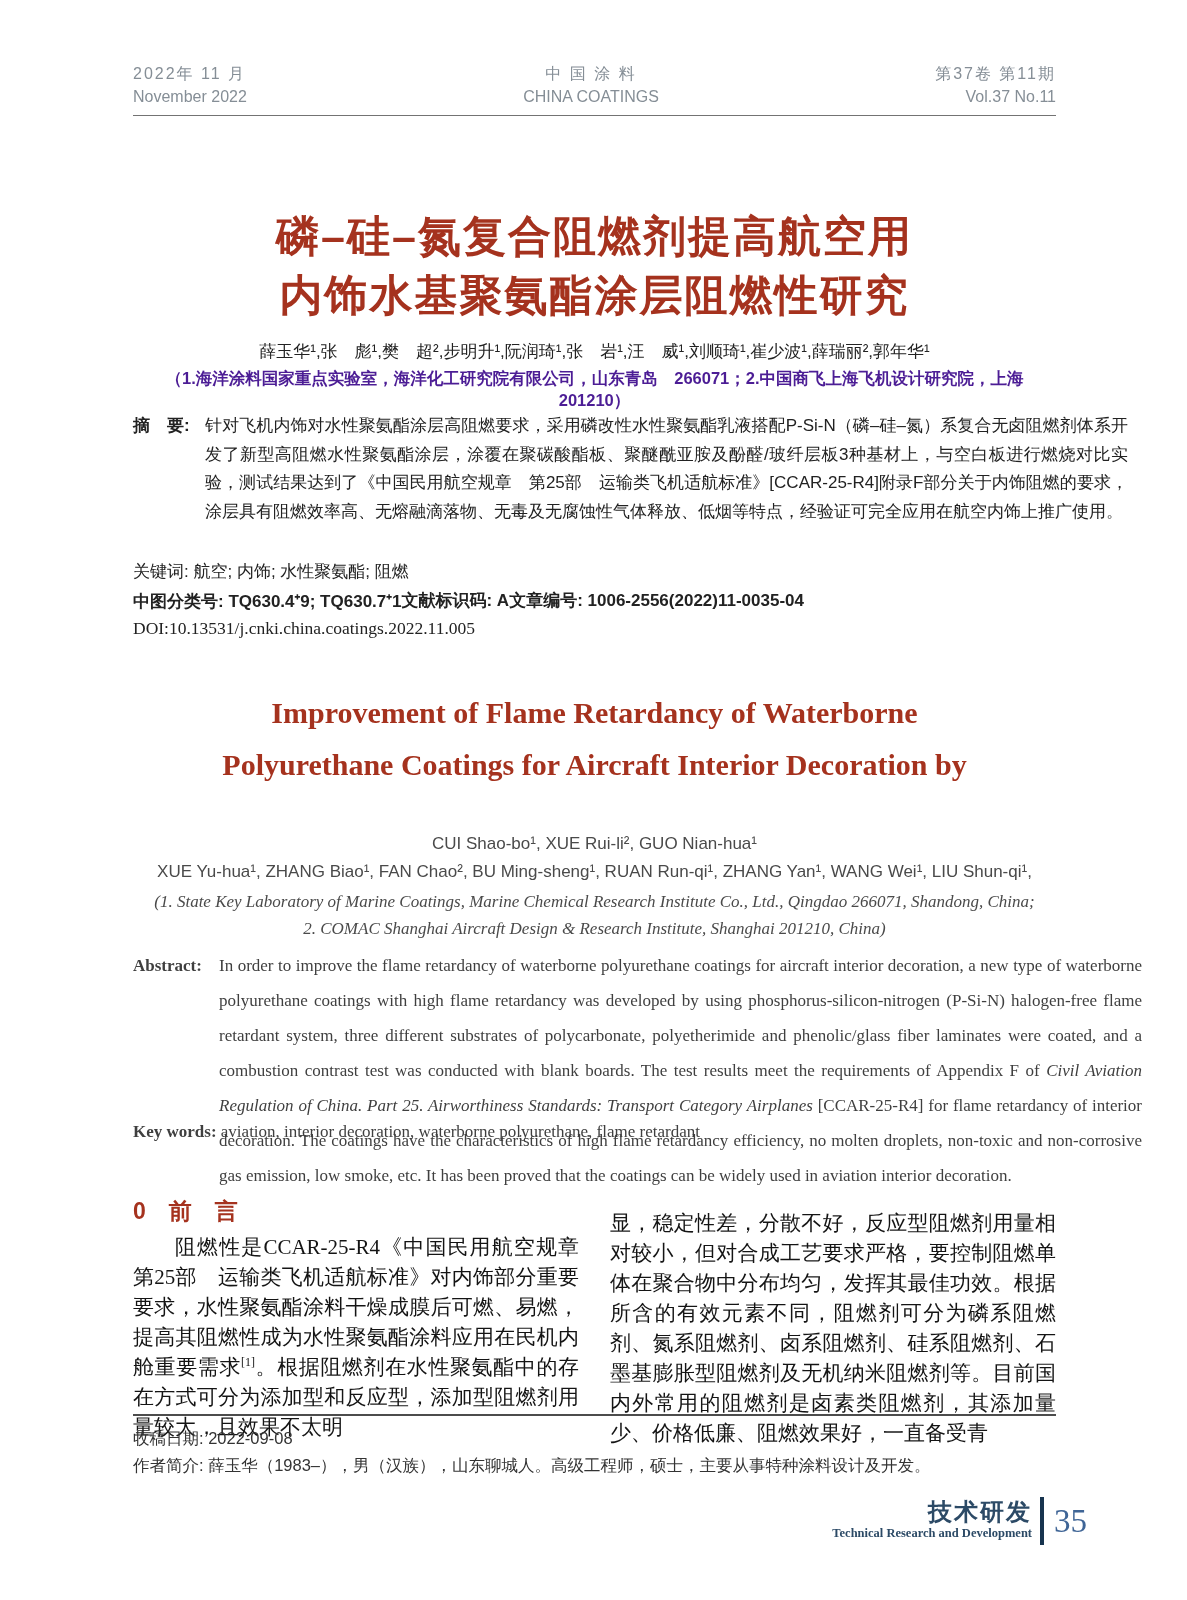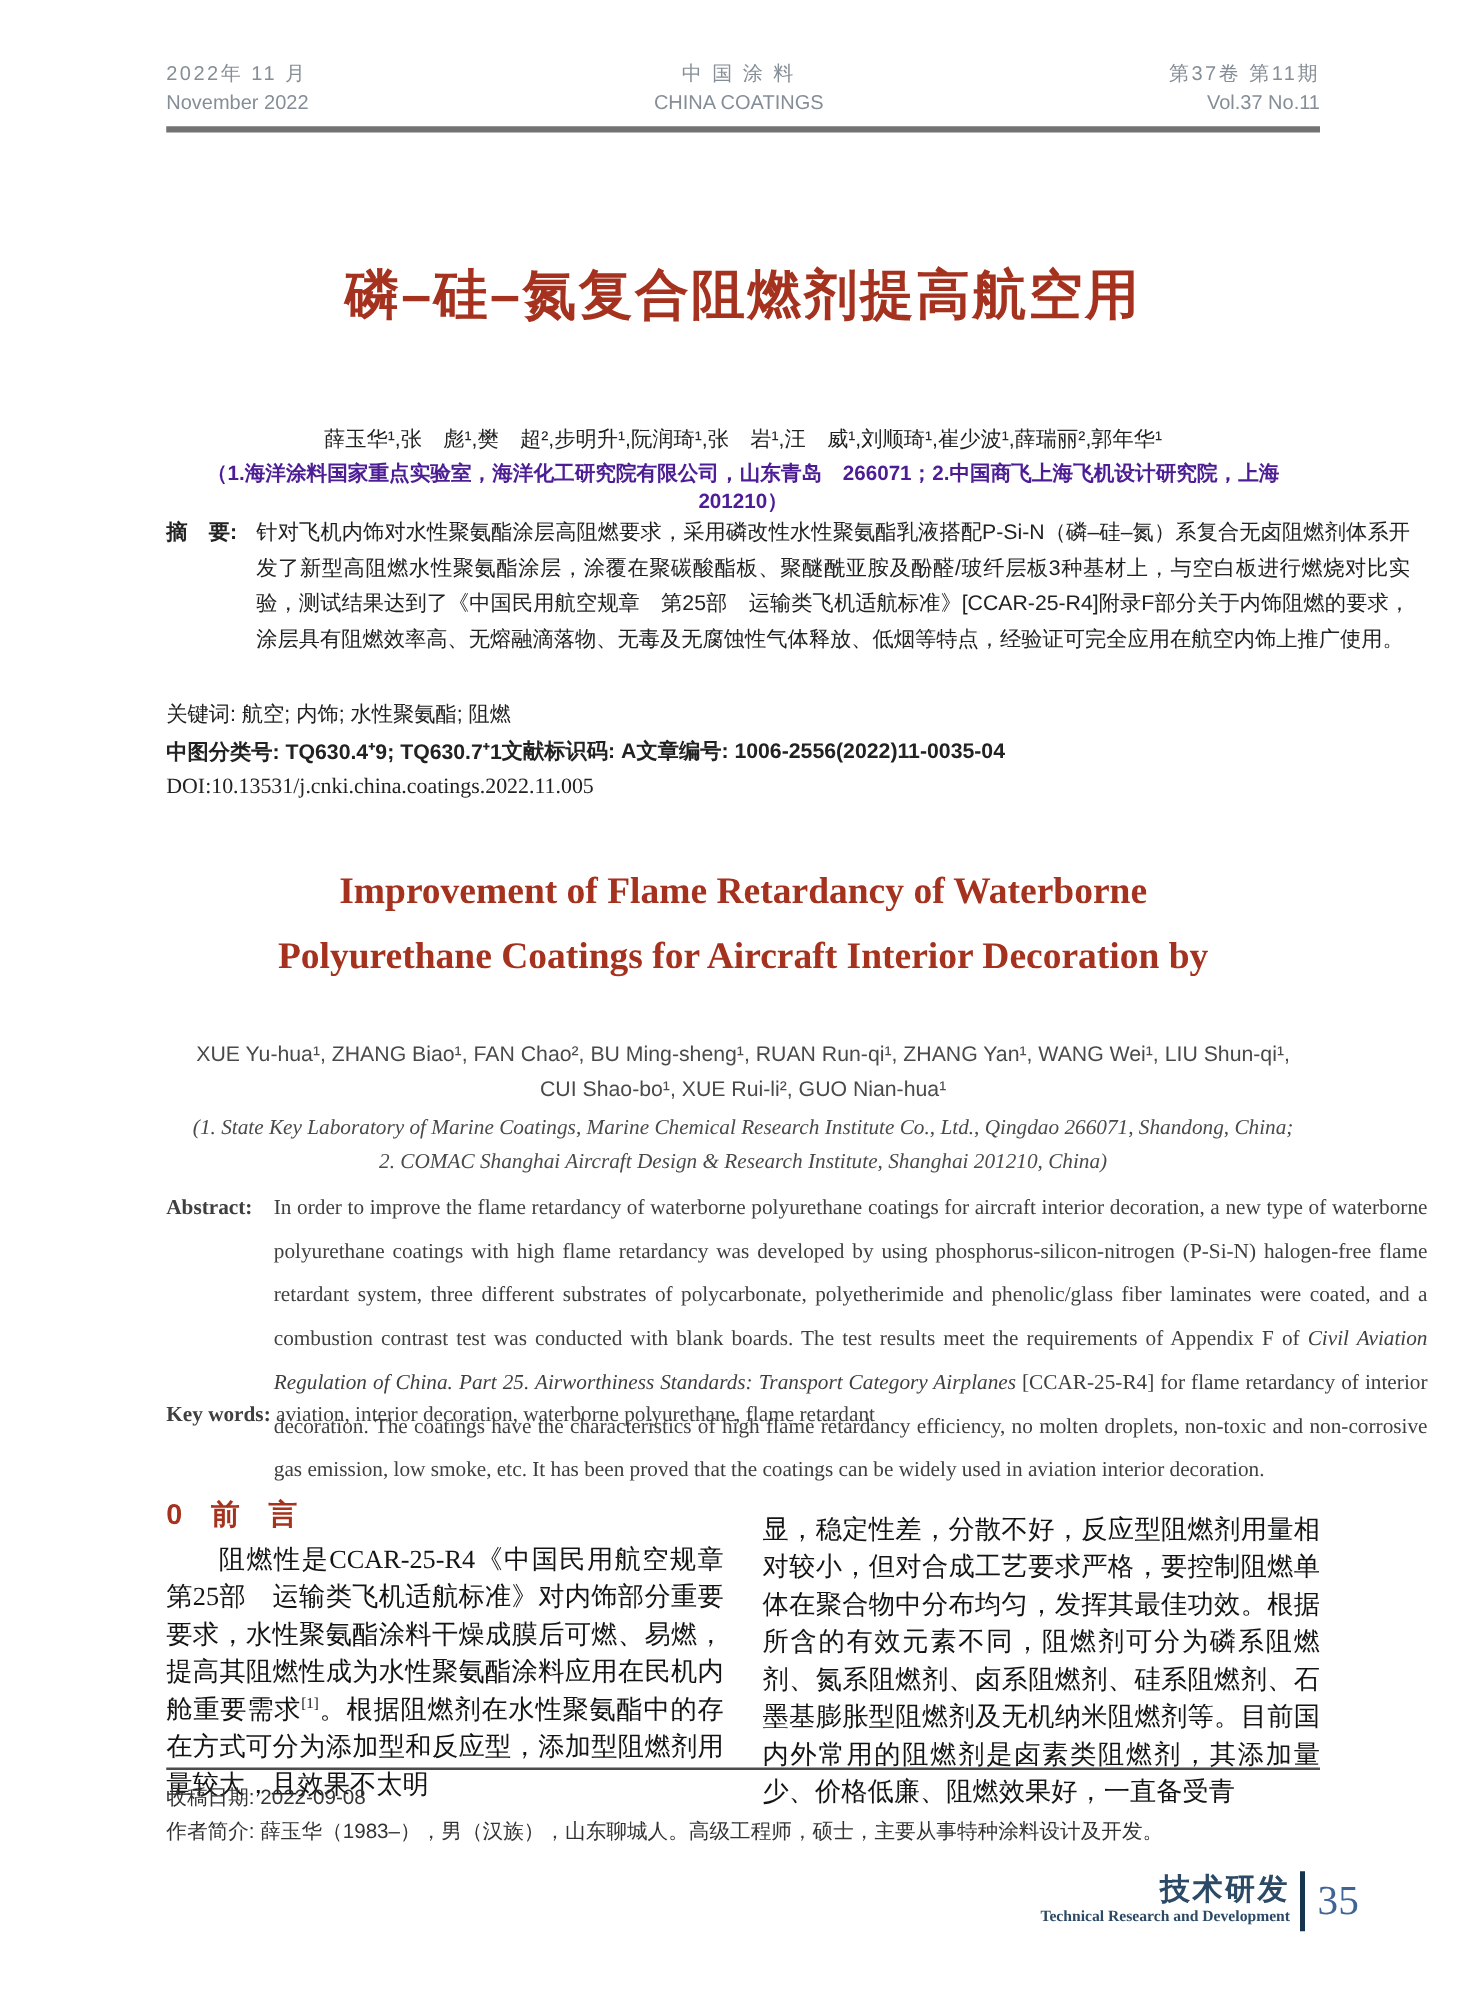--- a/index.html
+++ b/index.html
@@ -7,24 +7,24 @@
     position:relative;
     width:1187px;height:1600px;
     background:#ffffff;
     font-family:"Liberation Sans",sans-serif;
     color:#1c1c1c;
     overflow:hidden;
   }
 
   
   .page-header{
-    position:absolute;top:48px;left:133px;width:923px;
+    position:absolute;top:62px;left:133px;width:923px;
     display:flex;justify-content:space-between;align-items:flex-end;
     color:#858e96;font-size:16px;line-height:23px;
-    border-bottom:5px solid #737373;padding-bottom:7px;
+    border-bottom:1px solid #737373;padding-bottom:7px;
   }
   .page-header .center{text-align:center;}
   .page-header .right{text-align:right;}
   .page-header .cjk{letter-spacing:2px;}
 
   
   .cn-title{
     position:absolute;top:178px;left:133px;width:923px;
     text-align:center;color:#a5321e;
     font-size:43px;font-weight:bold;line-height:59px;letter-spacing:2px;
@@ -145,20 +145,21 @@
       <div>CHINA COATINGS</div>
     </div>
     <div class="right">
       <div class="cjk">第37卷 第11期</div>
       <div>Vol.37  No.11</div>
     </div>
   </header>
 
   <h1 class="cn-title">
     <span class="line">磷–硅–氮复合阻燃剂提高航空用</span>
+    <span class="line">内饰水基聚氨酯涂层阻燃性研究</span>
   </h1>
 
   <div class="authors-cn">薛玉华¹,张　彪¹,樊　超²,步明升¹,阮润琦¹,张　岩¹,汪　威¹,刘顺琦¹,崔少波¹,薛瑞丽²,郭年华¹</div>
   <div class="affil-cn">（1.海洋涂料国家重点实验室，海洋化工研究院有限公司，山东青岛　266071；2.中国商飞上海飞机设计研究院，上海　201210）</div>
 
   <div class="abstract-cn hang">
     <span class="hang-label">摘　要:</span><span>针对飞机内饰对水性聚氨酯涂层高阻燃要求，采用磷改性水性聚氨酯乳液搭配P-Si-N（磷–硅–氮）系复合无卤阻燃剂体系开发了新型高阻燃水性聚氨酯涂层，涂覆在聚碳酸酯板、聚醚酰亚胺及酚醛/玻纤层板3种基材上，与空白板进行燃烧对比实验，测试结果达到了《中国民用航空规章　第25部　运输类飞机适航标准》[CCAR-25-R4]附录F部分关于内饰阻燃的要求，涂层具有阻燃效率高、无熔融滴落物、无毒及无腐蚀性气体释放、低烟等特点，经验证可完全应用在航空内饰上推广使用。</span>
   </div>
 
   <div class="keywords-cn">
@@ -173,22 +174,22 @@
   </div>
 
   <div class="doi-line">DOI:10.13531/j.cnki.china.coatings.2022.11.005</div>
 
   <h2 class="en-title">
     <span class="line">Improvement of Flame Retardancy of Waterborne</span>
     <span class="line">Polyurethane Coatings for Aircraft Interior Decoration by</span>
   </h2>
 
   <div class="authors-en">
+    <div>CUI Shao-bo¹, XUE Rui-li², GUO Nian-hua¹</div>
     <div>XUE Yu-hua¹, ZHANG Biao¹, FAN Chao², BU Ming-sheng¹, RUAN Run-qi¹, ZHANG Yan¹, WANG Wei¹, LIU Shun-qi¹,</div>
-    <div>CUI Shao-bo¹, XUE Rui-li², GUO Nian-hua¹</div>
   </div>
 
   <div class="affil-en">
     <div>(1. State Key Laboratory of Marine Coatings, Marine Chemical Research Institute Co., Ltd., Qingdao 266071, Shandong, China;</div>
     <div>2. COMAC Shanghai Aircraft Design &amp; Research Institute, Shanghai 201210, China)</div>
   </div>
 
   <div class="abstract-en hang">
     <span class="hang-label">Abstract:</span><span>In order to improve the flame retardancy of waterborne polyurethane coatings for aircraft interior decoration, a new type of waterborne polyurethane coatings with high flame retardancy was developed by using phosphorus-silicon-nitrogen (P-Si-N) halogen-free flame retardant system, three different substrates of polycarbonate, polyetherimide and phenolic/glass fiber laminates were coated, and a combustion contrast test was conducted with blank boards. The test results meet the requirements of Appendix F of </span><i>Civil Aviation Regulation of China. Part 25. Airworthiness Standards: Transport Category Airplanes</i><span> [CCAR-25-R4] for flame retardancy of interior decoration. The coatings have the characteristics of high flame retardancy efficiency, no molten droplets, non-toxic and non-corrosive gas emission, low smoke, etc. It has been proved that the coatings can be widely used in aviation interior decoration.</span>
   </div>

